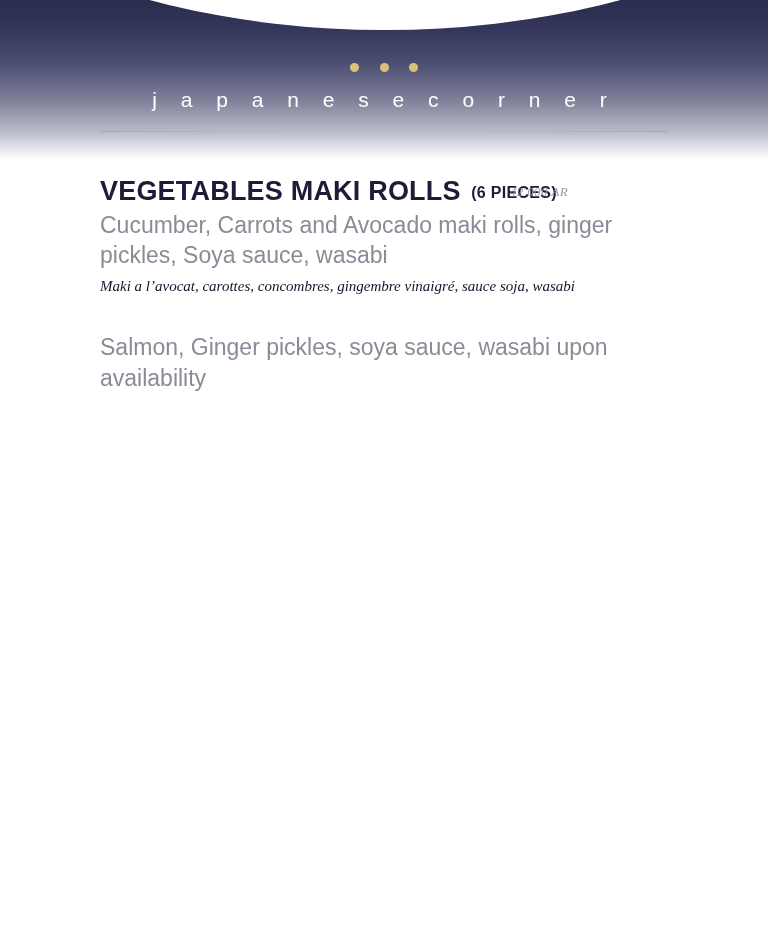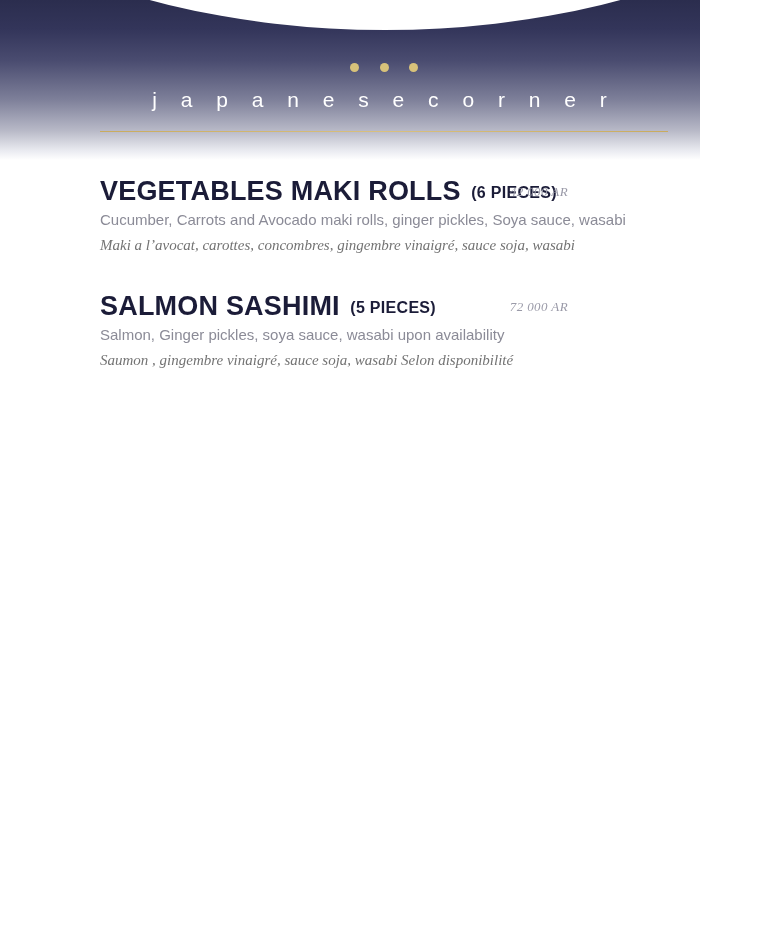--- a/index.html
+++ b/index.html
@@ -11,21 +11,21 @@
     height: 929px;
     background: #ffffff;
     font-family: "Liberation Sans", sans-serif;
     overflow: hidden;
     position: relative;
   }
 
   
   .header {
     position: relative;
-    width: 700px;
+    width: 768px;
     height: 160px;
     background: linear-gradient(to bottom,
         #2b2d4e 0%,
         #33355a 18%,
         #4a4c70 38%,
         #7d7f99 62%,
         #b9bac8 82%,
         #e9eaf0 94%,
         #ffffff 100%);
     overflow: hidden;
@@ -117,31 +117,31 @@
     right: 100px;
     font-size: 13px;
     font-style: italic;
     color: #9a9aa8;
     letter-spacing: 0.4px;
     font-family: "Liberation Serif", serif;
     text-align: center;
   }
   .item-desc-en {
     margin-top: 3px;
-    font-size: 15px;
+    font-size: 23px;
     color: #8b8b97;
     line-height: 1.32;
     max-width: 545px;
     font-family: "Liberation Sans", sans-serif;
   }
   .item-desc-fr {
     margin-top: 6px;
     font-size: 15px;
     font-style: italic;
-    color: #737373;
+    color: #0f172a;
     line-height: 1.3;
     max-width: 600px;
     font-family: "Liberation Serif", serif;
   }
 
   
   .menu-item.first .item-price { top: 8px; }
   .menu-item .item-price { top: 8px; }
 </style>
 </head>
@@ -166,25 +166,19 @@
     <div class="item-head">
       <span class="item-name">VEGETABLES MAKI ROLLS</span>
       <span class="item-qty">(6 PIECES)</span>
       <span class="item-price">42 000 AR</span>
     </div>
     <div class="item-desc-en">Cucumber, Carrots and Avocado maki rolls, ginger pickles, Soya sauce, wasabi</div>
     <div class="item-desc-fr">Maki a l’avocat, carottes, concombres, gingembre vinaigré, sauce soja, wasabi</div>
   </div>
 
   <div class="menu-item">
-    <div class="item-head">
-      <span class="item-name">SALMON SASHIMI</span>
-      <span class="item-qty">(5 PIECES)</span>
-      <span class="item-price">72 000 AR</span>
-    </div>
     <div class="item-desc-en">Salmon, Ginger pickles, soya sauce, wasabi upon availability</div>
-    <div class="item-desc-fr">Saumon , gingembre vinaigré, sauce soja, wasabi Selon disponibilité</div>
   </div>
 
   <div class="menu-item">
   </div>
 
 </div>
 
 </body></html>

